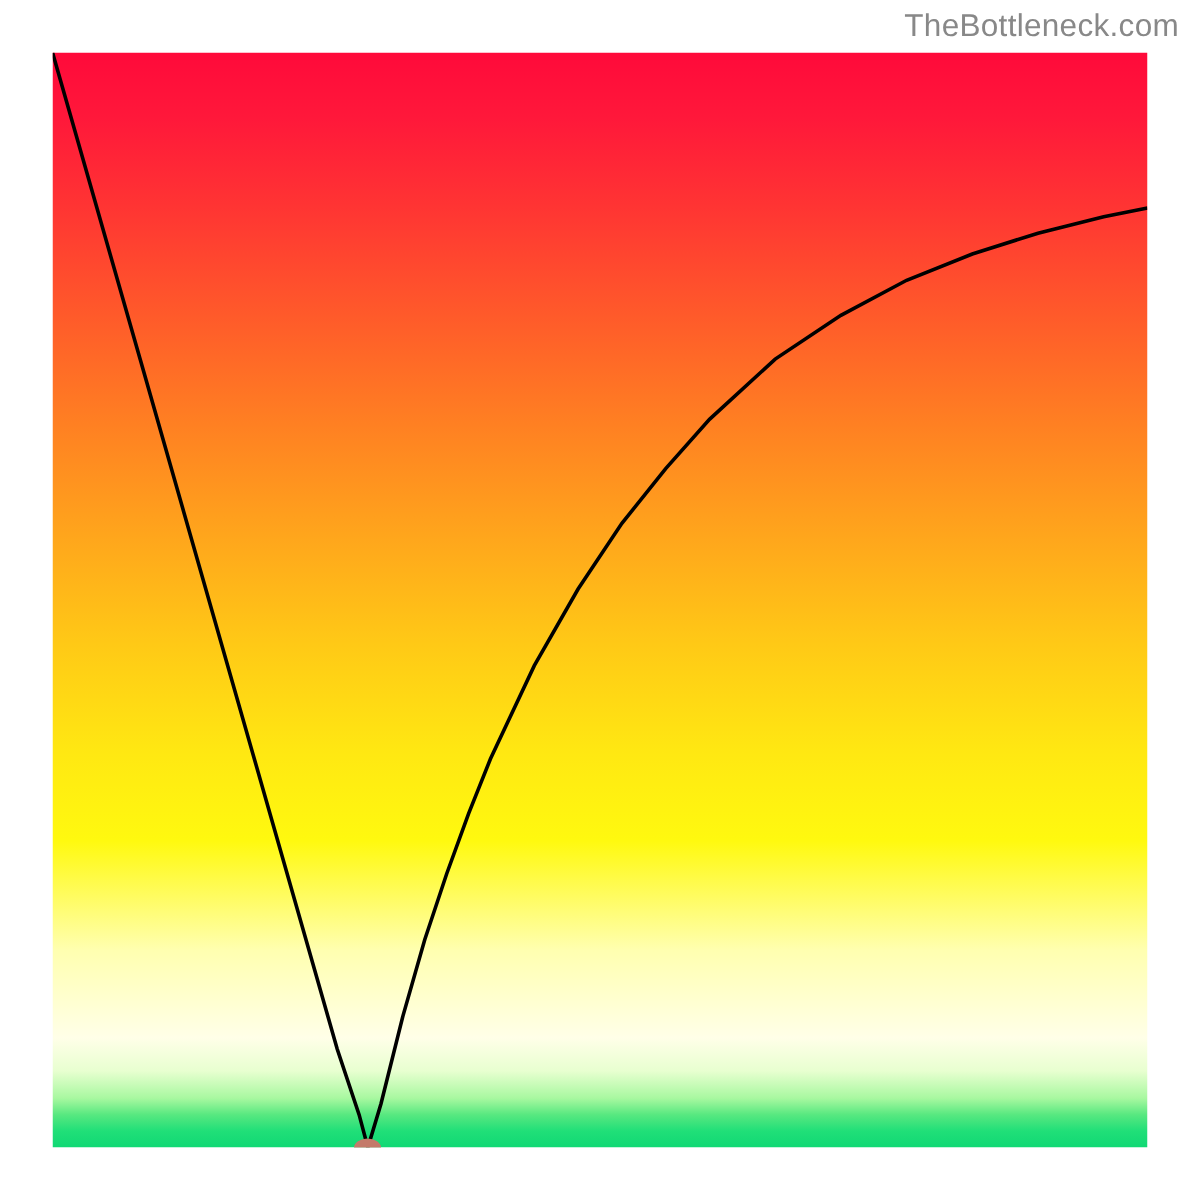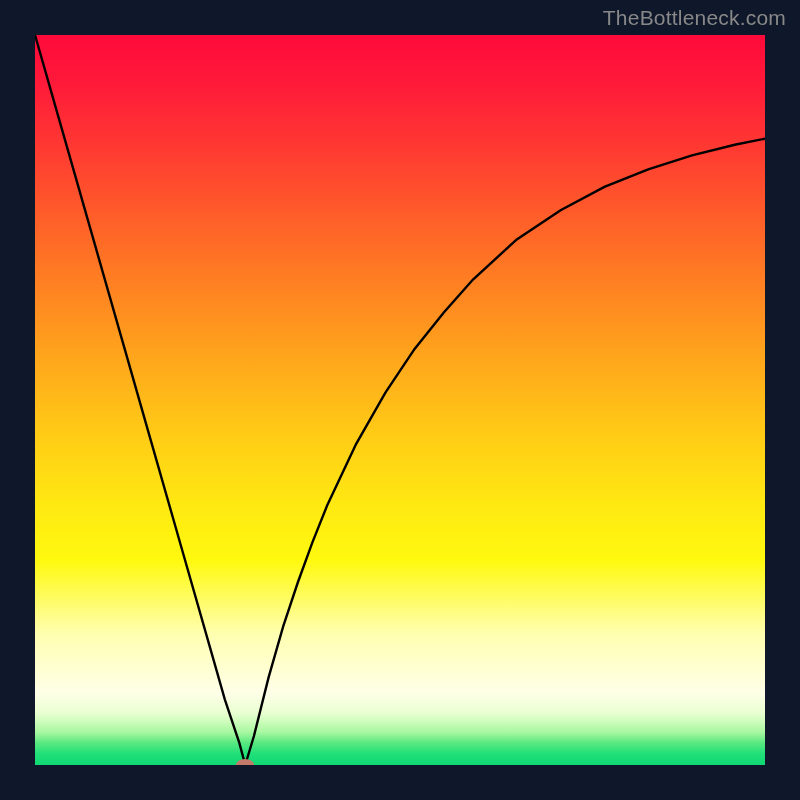--- a/index.html
+++ b/index.html
@@ -7,21 +7,21 @@
     padding: 0;
     width: 800px;
     height: 800px;
     position: relative;
     background: #000;
     font-family: Arial, Helvetica, sans-serif;
   }
   .outer {
     position: absolute;
     inset: 0;
-    background: #0f172a;
+    background: #ffffff;
   }
   .plot-area {
     position: absolute;
     left: 35px;
     top: 35px;
     width: 730px;
     height: 730px;
     overflow: hidden;
   }
   .gradient-bg {

